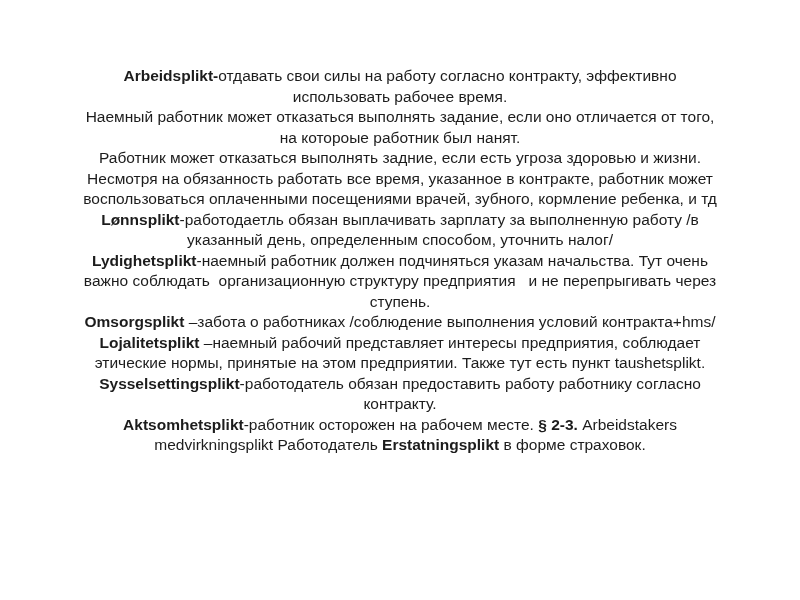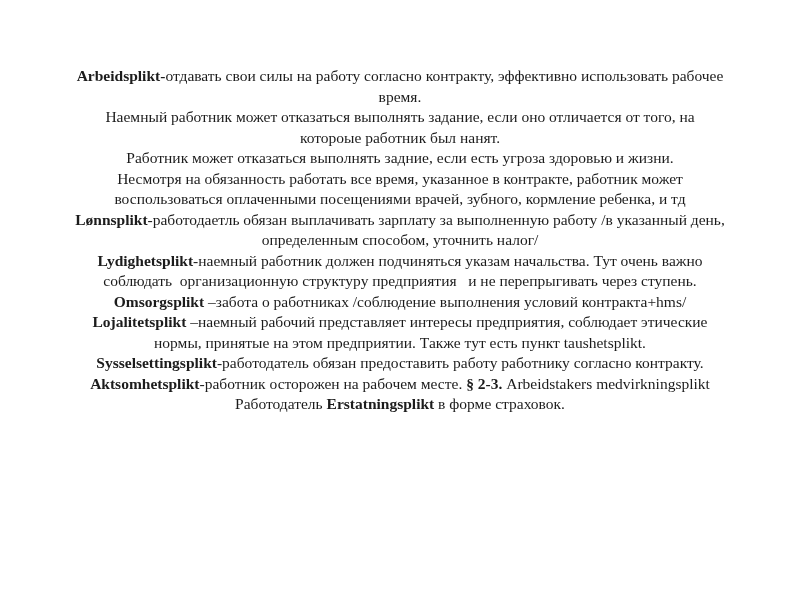--- a/index.html
+++ b/index.html
@@ -6,21 +6,21 @@
     margin: 0;
     padding: 0;
     background: #ffffff;
   }
   .slide {
     position: relative;
     width: 800px;
     height: 600px;
     background: #ffffff;
     overflow: hidden;
-    font-family: Liberation Serif, serif;
+    font-family: Liberation Sans, sans-serif;
   }
   .text-block {
     position: absolute;
     top: 66px;
     left: 50%;
     transform: translateX(-50%);
     width: 650px;
     text-align: center;
     font-size: 15.5px;
     line-height: 20.5px;

